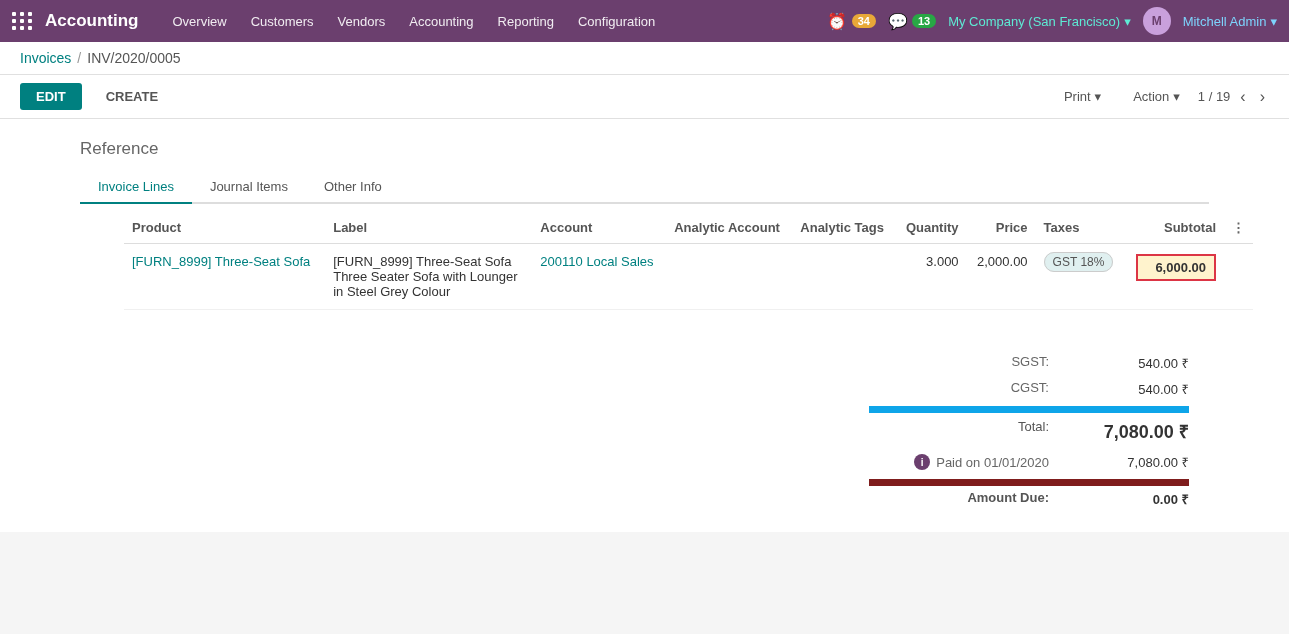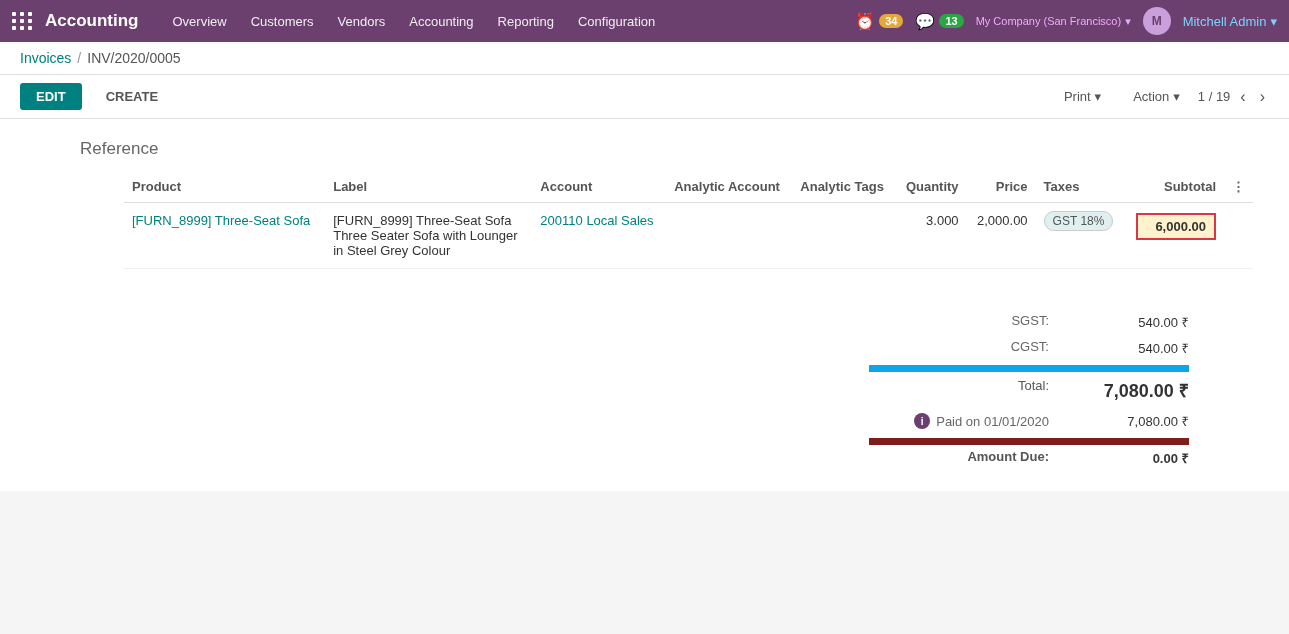--- a/index.html
+++ b/index.html
@@ -57,25 +57,25 @@
       color: white;
       border-radius: 10px;
       padding: 1px 6px;
       font-size: 11px;
       font-weight: bold;
     }
     .badge-green {
       background: #28a745;
     }
     .company-selector {
-      color: #f0abfc;
-      font-size: 11px;
-      cursor: pointer;
-      display: flex;
-      align-items: flex-start;
+      color: #5eead4;
+      font-size: 13px;
+      cursor: pointer;
+      display: flex;
+      align-items: flex-end;
       gap: 4px;
     }
     .user-avatar {
       width: 28px;
       height: 28px;
       border-radius: 50%;
       background: #c9a0dc;
       display: flex;
       align-items: center;
       justify-content: center;
@@ -450,20 +450,25 @@
   </div>
 </div>
 
 <div class="main-content">
   <div class="content-inner">
 
     <div class="reference-section">
       <span>Reference</span>
     </div>
 
+    <div class="tabs">
+      <div class="tab active">Invoice Lines</div>
+      <div class="tab">Journal Items</div>
+      <div class="tab">Other Info</div>
+    </div>
 
     <table class="invoice-table">
       <thead>
         <tr>
           <th>Product</th>
           <th>Label</th>
           <th>Account</th>
           <th>Analytic Account</th>
           <th>Analytic Tags</th>
           <th style="text-align:right;">Quantity</th>

